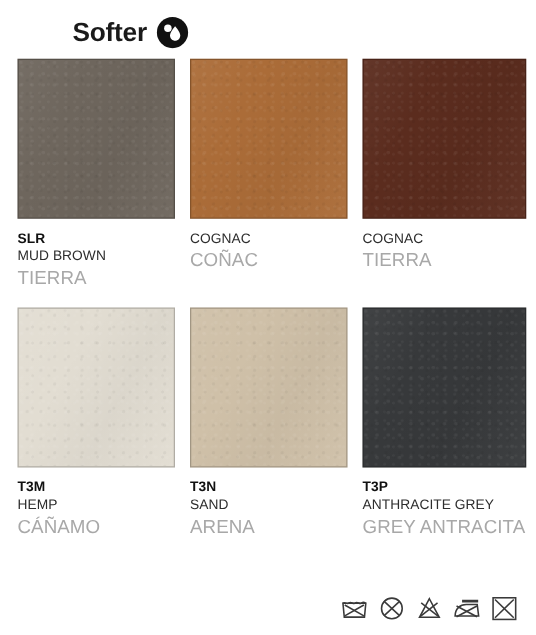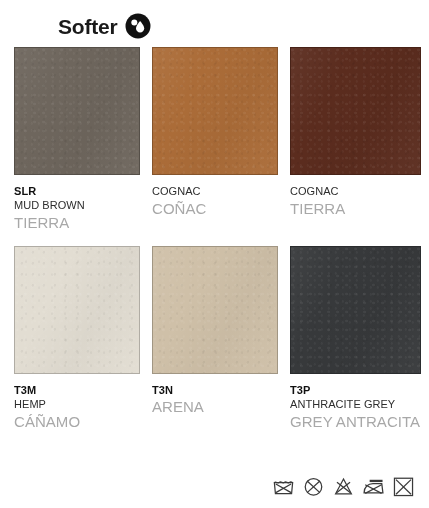--- a/index.html
+++ b/index.html
@@ -192,20 +192,21 @@
         <div class="name-es">CÁÑAMO</div>
       </div>
     </div>
 
     <div class="cell">
       <div class="swatch" style="background:#cfc0a8">
         <span class="swatch-sheen"></span>
       </div>
       <div class="labels">
         <div class="code">T3N</div>
+        <div class="name-en">SAND</div>
         <div class="name-es">ARENA</div>
       </div>
     </div>
 
     <div class="cell">
       <div class="swatch" style="background:#37393b">
         <span class="swatch-sheen"></span>
       </div>
       <div class="labels">
         <div class="code">T3P</div>

